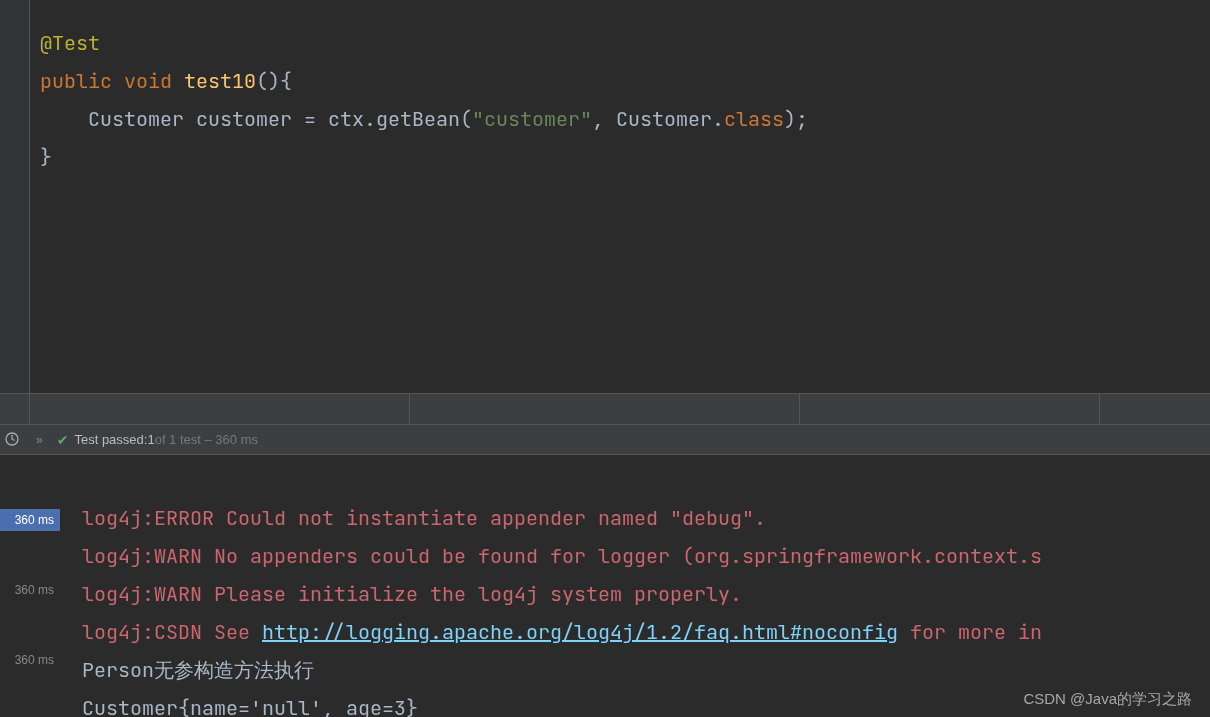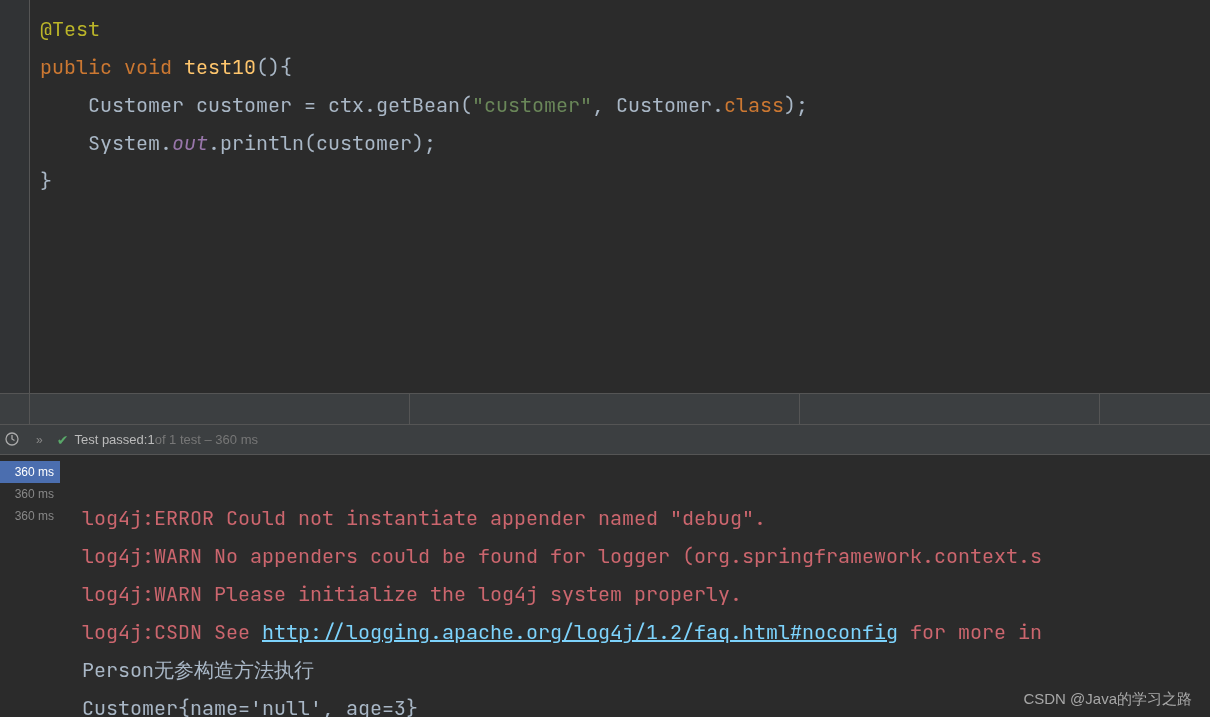--- a/index.html
+++ b/index.html
@@ -8,21 +8,21 @@
     font-family: 'JetBrains Mono', 'Consolas', monospace;
     font-size: 20px;
     width: 1210px;
     height: 717px;
     overflow: hidden;
     position: relative;
     color: #a9b7c6;
   }
   .editor {
     height: 393px;
-    padding-top: 10px;
+    padding-top: 24px;
     overflow: hidden;
   }
   .gutter {
     position: absolute;
     left: 0;
     top: 0;
     width: 30px;
     height: 393px;
     background: #313335;
     border-right: 1px solid #555;
@@ -86,20 +86,21 @@
   .test-times {
     width: 60px;
     font-size: 12px;
     font-family: -apple-system, 'Segoe UI', sans-serif;
     color: #888;
     text-align: right;
     padding-top: 6px;
   }
   .test-times div {
     padding: 4px 6px 4px 0;
+    margin-top: 48px;
   }
   .test-times .selected {
     background: #4b6eaf;
     color: #fff;
   }
   .console {
     flex: 1;
     padding: 6px 0 0 22px;
     font-family: 'JetBrains Mono','Consolas', monospace;
     font-size: 20px;
@@ -124,21 +125,20 @@
 </style>
 </head>
 <body>
 
 <div class="gutter"></div>
 
 <div class="editor">
   <div class="code-line"><span class="anno">@Test</span></div>
   <div class="code-line"><span class="keyword">public</span> <span class="keyword">void</span> <span class="func">test10</span><span class="plain">(){</span></div>
   <div class="code-line">    <span class="plain">Customer customer = ctx.getBean(</span><span class="str">"customer"</span><span class="plain">, Customer.</span><span class="keyword">class</span><span class="plain">);</span></div>
-  <div class="code-line">    <span class="plain">System.</span><span class="field">out</span><span class="plain">.println(customer);</span></div>
   <div class="code-line"><span class="plain">}</span></div>
 </div>
 
 <div class="toolbar-strip">
   <div class="seg"></div>
   <div class="seg wide" style="flex:0 0 380px"></div>
   <div class="seg" style="flex:0 0 390px"></div>
   <div class="seg" style="flex:0 0 300px"></div>
   <div class="seg" style="flex:1;border-right:none"></div>
 </div>

